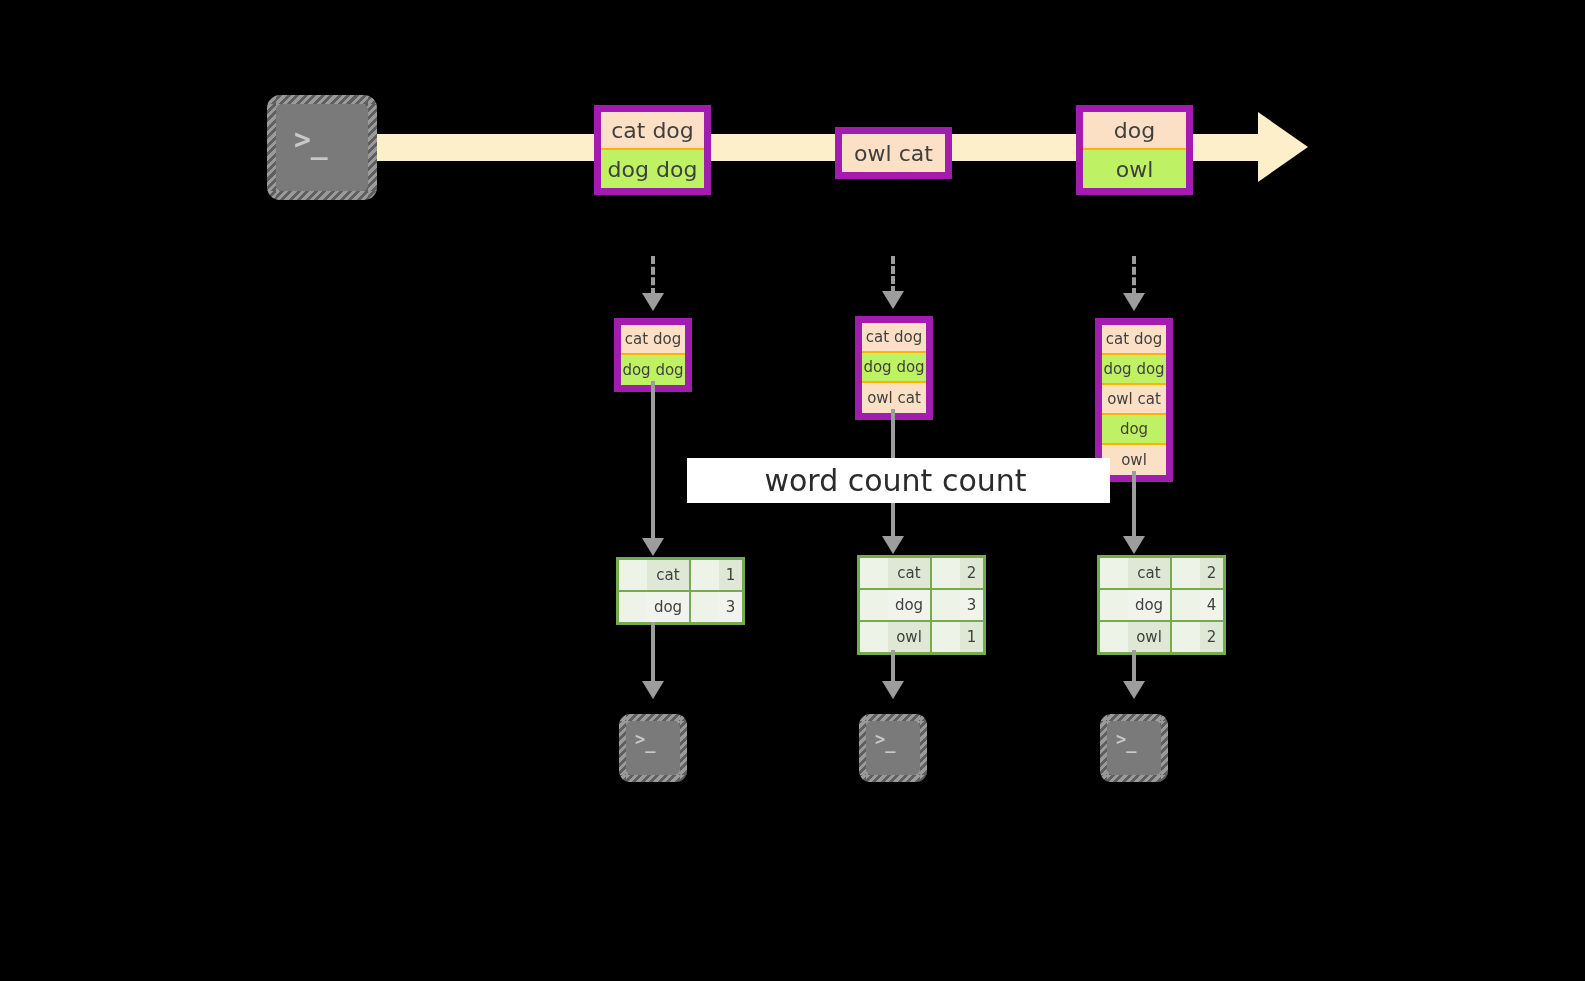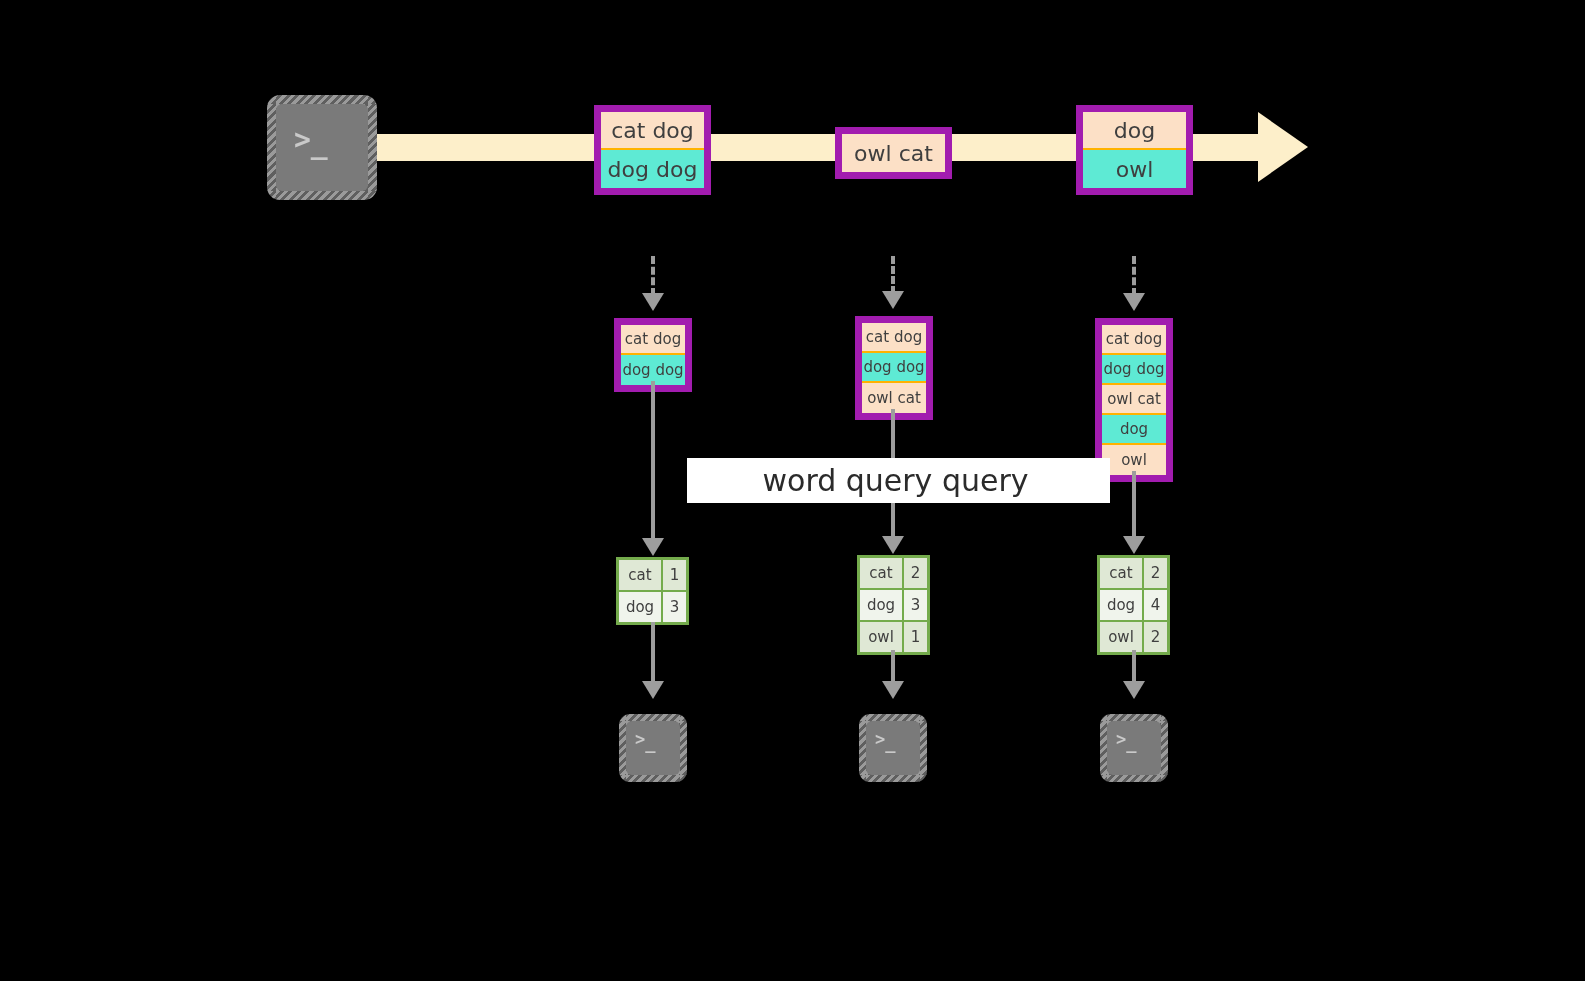--- a/index.html
+++ b/index.html
@@ -34,42 +34,42 @@
   .prompt .u{display:inline-block;transform:translateY(4px);}
 
   
   .obox{position:absolute;box-sizing:border-box;border:7px solid #a21caf;
         background:#fdf0e2;}
   .ocell{box-sizing:border-box;display:flex;align-items:center;
          justify-content:center;color:#3f3f3f;white-space:nowrap;
          border-bottom:2px solid #ffb200;}
   .ocell:last-child{border-bottom:none;}
   .ocell.dark{background:#fce0c6;}
-  .ocell.light{background:#5eead4;}
+  .ocell.light{background:#bef264;}
 
   
   .obox.top .ocell{height:38px;font-size:22px;}
   .obox.b1{left:594px;top:105px;width:117px;}
   .obox.b2{left:835px;top:127px;width:117px;}
   .obox.b3{left:1076px;top:105px;width:117px;}
 
   
   .obox.mid{width:78px;}
   .obox.mid .ocell{height:30px;font-size:15px;}
   .obox.m1{left:614px;top:318px;}
   .obox.m2{left:855px;top:316px;}
   .obox.m3{left:1095px;top:318px;}
 
   
   .gbox{position:absolute;box-sizing:border-box;border:3px solid #74ab4c;
         background:#eef3e8;}
   .grow{display:flex;border-bottom:2px solid #74ab4c;height:30px;}
   .grow:last-child{border-bottom:none;}
   .gk,.gv{box-sizing:border-box;display:flex;align-items:center;
-          justify-content:center;font-size:15px;color:#3f3f3f;}
+          justify-content:center;font-size:15px;color:#3f3f3f;margin-left:28px;}
   .gk{width:44px;border-right:2px solid #74ab4c;}
   .gv{width:23px;}
   .grow.dark .gk,.grow.dark .gv{background:#dfe8d5;}
   .grow.light .gk,.grow.light .gv{background:#f0f4ec;}
   .gbox.g1{left:616px;top:557px;}
   .gbox.g2{left:857px;top:555px;}
   .gbox.g3{left:1097px;top:555px;}
 
   
   .vline{position:absolute;width:4px;background:#9d9d9d;}
@@ -141,21 +141,21 @@
   <div class="vline" style="left:651px;top:381px;height:160px;"></div>
   <div class="vhead" style="left:642px;top:538px;"></div>
 
   <div class="vline" style="left:891px;top:409px;height:130px;"></div>
   <div class="vhead" style="left:882px;top:536px;"></div>
 
   <div class="vline" style="left:1132px;top:471px;height:68px;"></div>
   <div class="vhead" style="left:1123px;top:536px;"></div>
 
   <div class="banner">
-    <span>word query query</span>
+    <span>word count count</span>
   </div>
 
   <div class="gbox g1">
     <div class="grow dark">
       <div class="gk">cat</div>
       <div class="gv">1</div>
     </div>
     <div class="grow light">
       <div class="gk">dog</div>
       <div class="gv">3</div>

